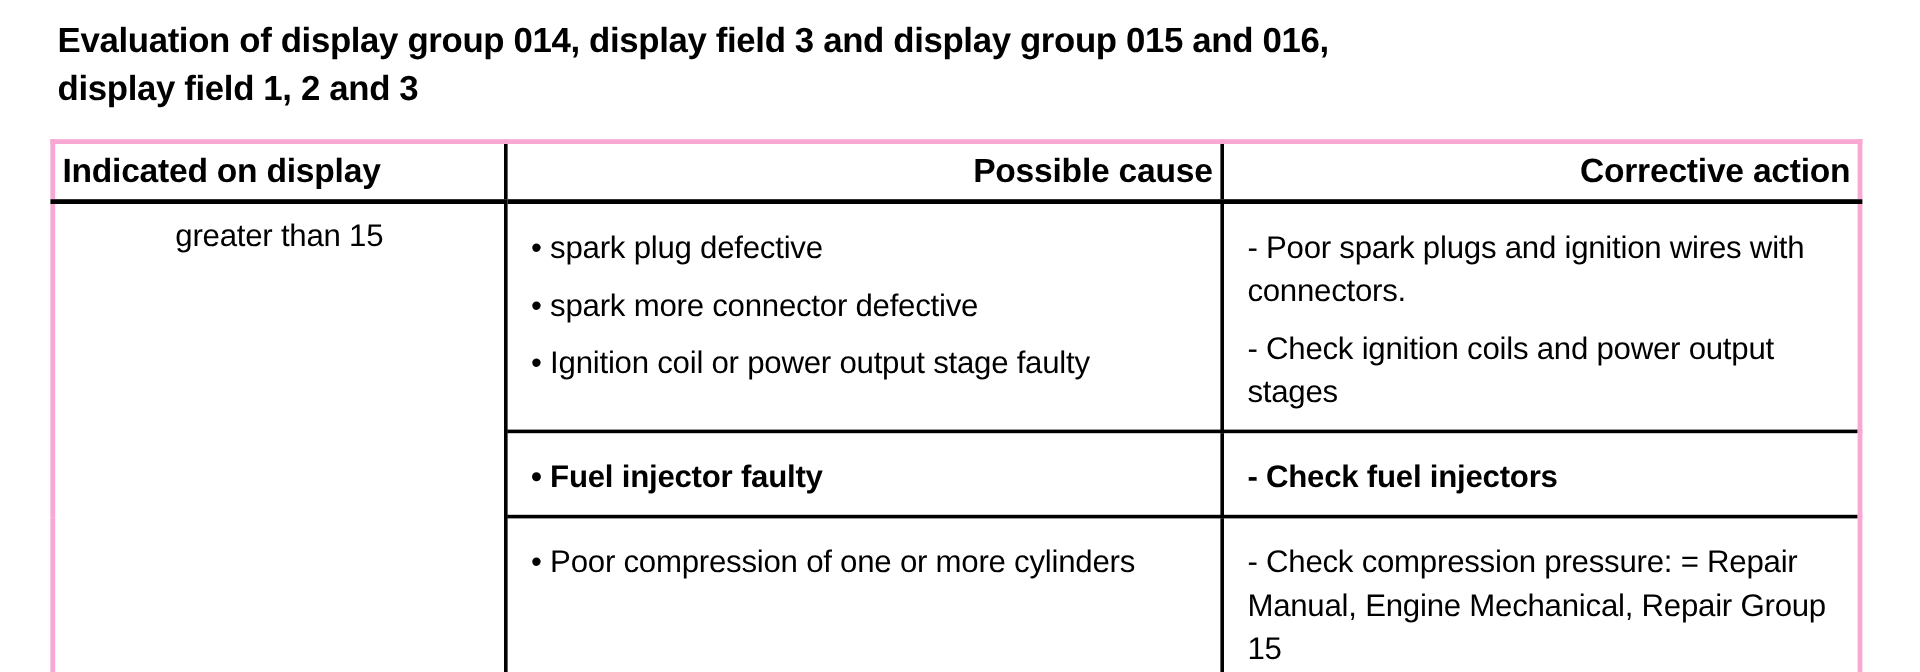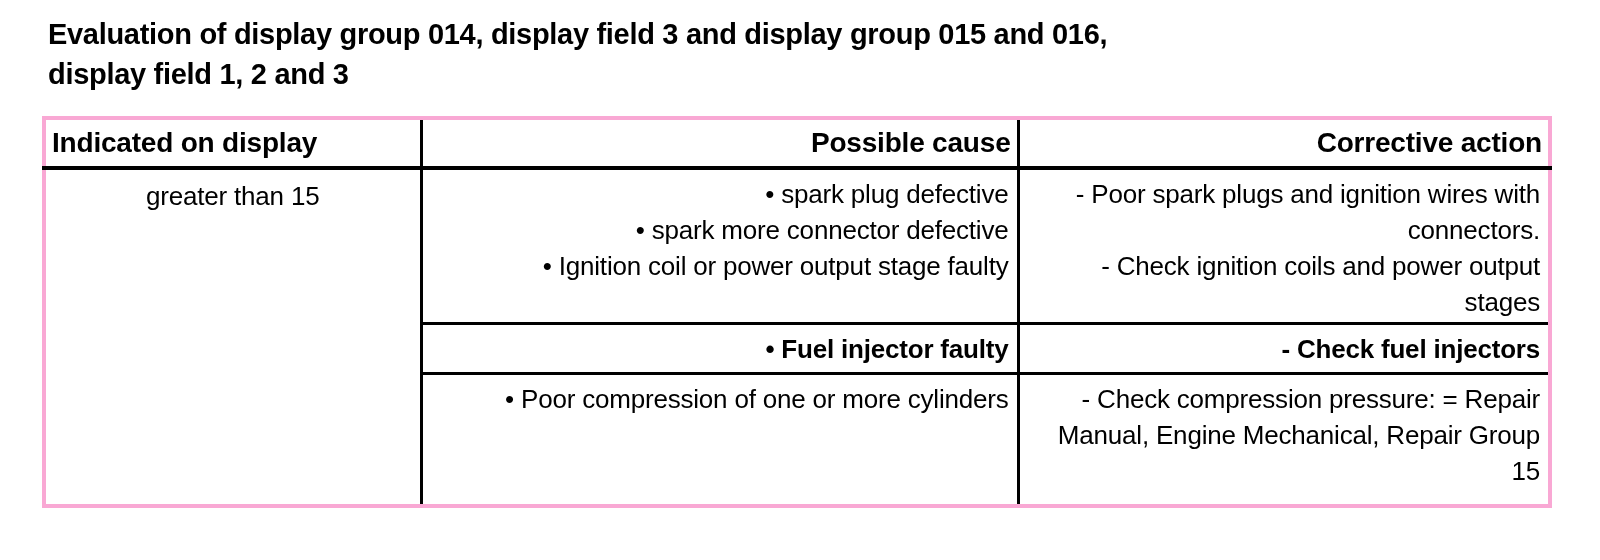--- a/index.html
+++ b/index.html
@@ -61,22 +61,21 @@
     line-height: 36px;
   }
   td.indicated-cell {
     text-align: center;
     padding-top: 8px;
   }
   tr.row-1 { height: 154px; }
   tr.row-2 { height: 50px; font-weight: bold; }
   tr.row-3 { height: 132px; }
   .cell-line {
-    margin: 0;
-    text-align: right;
+    margin: 12px;
   }
 </style>
 </head>
 <body>
 
 <div class="page-title">
   <span>Evaluation of display group 014, display field 3 and display group 015 and 016,</span><br>
   <span>display field 1, 2 and 3</span>
 </div>
 

